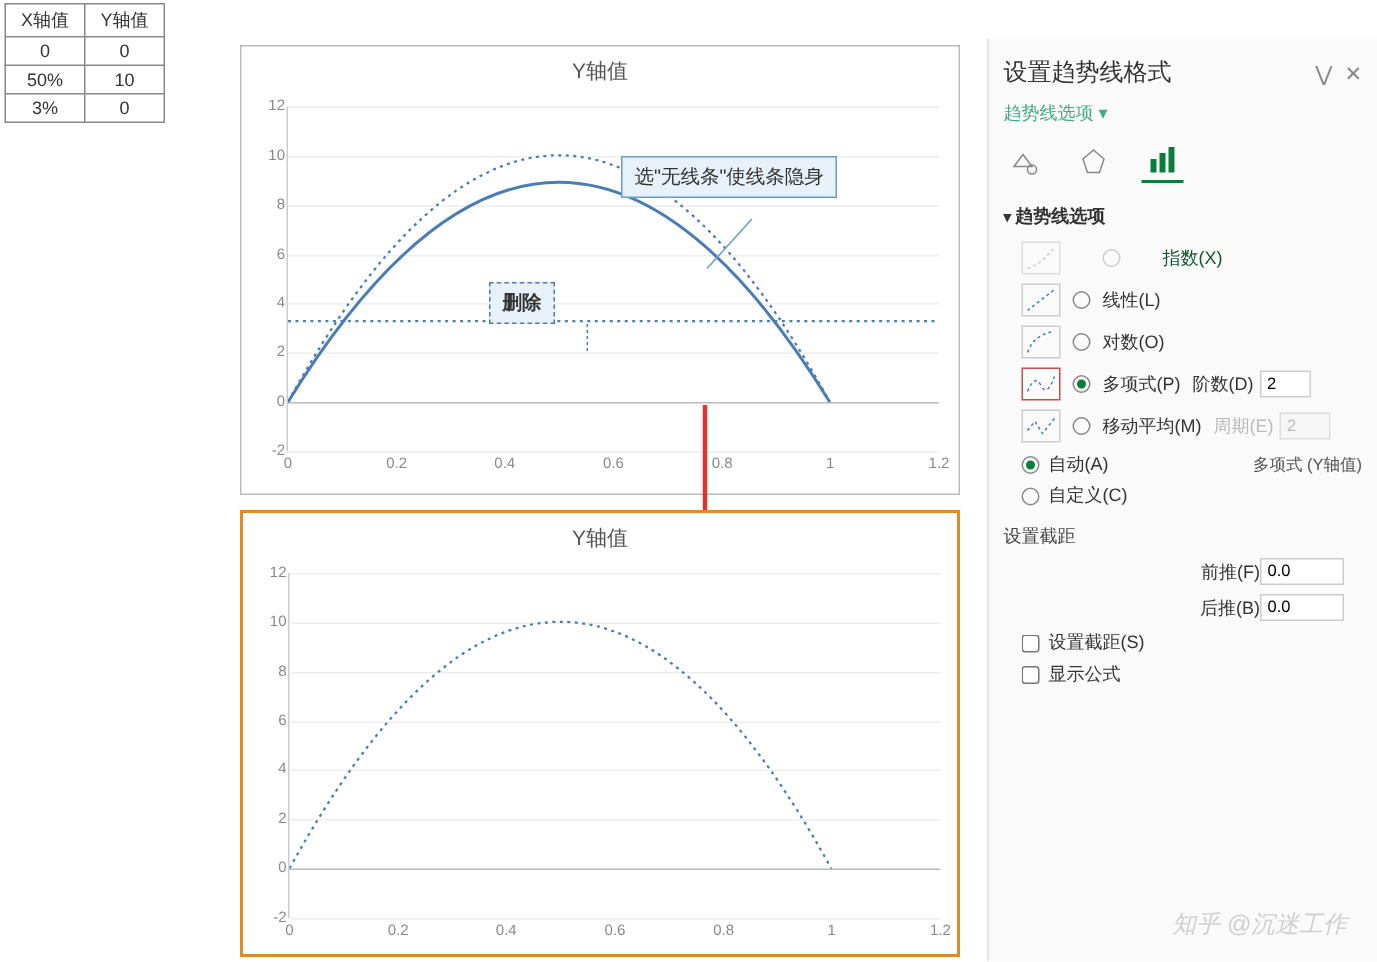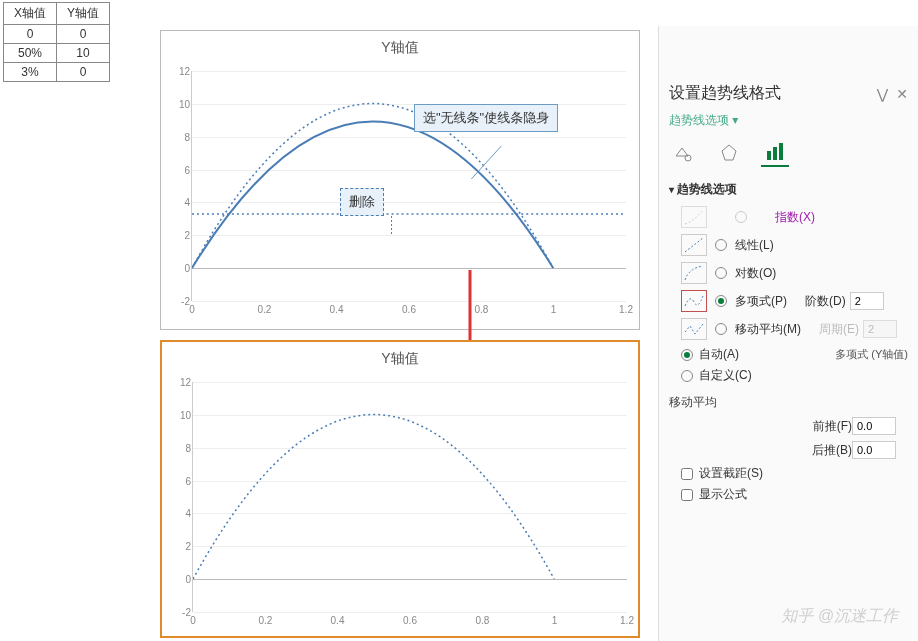--- a/index.html
+++ b/index.html
@@ -15,53 +15,53 @@
   .chart.top { left: 160px; top: 30px; width: 480px; height: 300px; }
   .chart.bottom { left: 160px; top: 340px; width: 480px; height: 298px; border: 2px solid #e08b2a; }
   .chart-title { text-align: center; font-size: 14px; color: #555; padding-top: 8px; }
   .plot-area { position: absolute; left: 30px; top: 40px; width: 435px; height: 230px; border-left: 1px solid #ccc; border-bottom: none; }
   .gridline-h { position: absolute; left: 0; width: 100%; border-top: 1px solid #eee; }
   .ylab { position: absolute; left: -22px; width: 20px; text-align: right; font-size: 10px; color: #888; transform: translateY(-50%); }
   .xlab { position: absolute; bottom: -14px; font-size: 10px; color: #888; transform: translateX(-50%); }
 
   
   .callout { position: absolute; border: 1px solid #4a7db5; background: #e8f0fa; padding: 4px 8px; font-size: 13px; color: #333; }
-  .callout.delete { left: 340px; top: 188px; border-style: dashed; border-color: #4a7db5; }
+  .callout.delete { left: 326px; top: 188px; border-style: dashed; border-color: #4a7db5; font-weight: bold; }
   .callout.tip { left: 414px; top: 104px; border-color: #6a9cc6; }
 
   
   .panel { position: absolute; right: 0; top: 26px; width: 260px; height: 615px; background: #fafafa; border-left: 1px solid #ddd; padding: 12px 10px; }
-  .panel-header { display: flex; justify-content: space-between; align-items: center; margin-bottom: 8px; margin-top: 45px; }
+  .panel-header { display: flex; justify-content: space-between; align-items: center; margin-bottom: 8px; }
   .panel-title { font-size: 16px; color: #333; }
   .panel-close { display: flex; gap: 8px; }
   .panel-close span { cursor: pointer; color: #888; font-size: 14px; }
   .panel-subtitle { font-size: 12px; color: #4a8; margin-bottom: 10px; cursor: pointer; }
   .panel-subtitle .chev { color: #4a8; }
   .icon-row { display: flex; gap: 18px; margin: 8px 0 14px 0; }
   .icon-row .ic { width: 28px; height: 28px; display: flex; align-items: center; justify-content: center; cursor: pointer; }
   .icon-row .ic.active { border-bottom: 2px solid #0a7d3c; }
   .section-label { font-size: 12px; font-weight: bold; margin: 8px 0; cursor: pointer; }
   .section-label::before { content: "▾ "; font-size: 10px; }
   .trend-option { display: flex; align-items: center; gap: 8px; margin: 6px 0 6px 12px; }
   .trend-option .mini { width: 26px; height: 22px; border: 1px solid #ccc; display: flex; align-items: center; justify-content: center; }
   .trend-option.selected .mini { border: 1.5px solid #c0504d; }
   .trend-option .radio { width: 12px; height: 12px; border: 1px solid #888; border-radius: 50%; display: inline-block; position: relative; }
   .trend-option.selected .radio::after { content: ""; position: absolute; width: 6px; height: 6px; background: #0a7d3c; border-radius: 50%; left: 2px; top: 2px; }
-  .trend-option.disabled { color: #a21caf; gap: 28px; }
+  .trend-option.disabled { color: #14532d; gap: 28px; }
   .trend-option.disabled .mini { border-color: #ddd; }
   .trend-option.disabled .radio { border-color: #ccc; }
   .inline-input { width: 34px; border: 1px solid #ccc; padding: 2px 4px; font-size: 11px; text-align: left; }
-  .order-group { display: inline-flex; align-items: center; gap: 4px; margin-left: 10px; }
+  .order-group { display: inline-flex; align-items: center; gap: 4px; margin-left: 0; }
   .sub-heading { font-size: 12px; color: #444; margin: 10px 0 6px 0; }
   .name-row { display: flex; align-items: center; gap: 6px; margin: 4px 0 4px 12px; }
   .name-row .radio { width: 12px; height: 12px; border: 1px solid #888; border-radius: 50%; display: inline-block; position: relative; }
   .name-row.selected .radio::after { content: ""; position: absolute; width: 6px; height: 6px; background: #0a7d3c; border-radius: 50%; left: 2px; top: 2px; }
   .name-value { margin-left: auto; color: #555; font-size: 11px; }
   .forecast-row { display: flex; align-items: center; justify-content: flex-end; margin: 6px 12px; }
-  .forecast-row input { width: 44px; border: 1px solid #ccc; padding: 2px 4px; font-size: 11px; }
+  .forecast-row input { width: 56px; border: 1px solid #ccc; padding: 2px 4px; font-size: 11px; }
   .check-row { display: flex; align-items: center; gap: 6px; margin: 4px 12px; }
   .check-row input[type=checkbox] { width: 12px; height: 12px; }
 
   
   .watermark { position: absolute; right: 20px; bottom: 14px; color: #cfcfcf; font-size: 16px; font-style: italic; pointer-events: none; }
 </style>
 </head>
 <body>
 
 <table class="data-table">
@@ -260,21 +260,21 @@
   <div class="name-row selected">
     <span class="radio"></span>
       <span>自动(A)</span>
     <span class="name-value">多项式 (Y轴值)</span>
   </div>
   <div class="name-row">
     <span class="radio"></span>
       <span>自定义(C)</span>
   </div>
 
-  <div class="sub-heading">移动平均</div>
+  <div class="sub-heading">设置截距</div>
   <div class="forecast-row">
     <span>前推(F)</span>
     <input value="0.0" style="">
   </div>
   <div class="forecast-row">
     <span>后推(B)</span>
     <input value="0.0" style="">
   </div>
 
   <div class="check-row">

